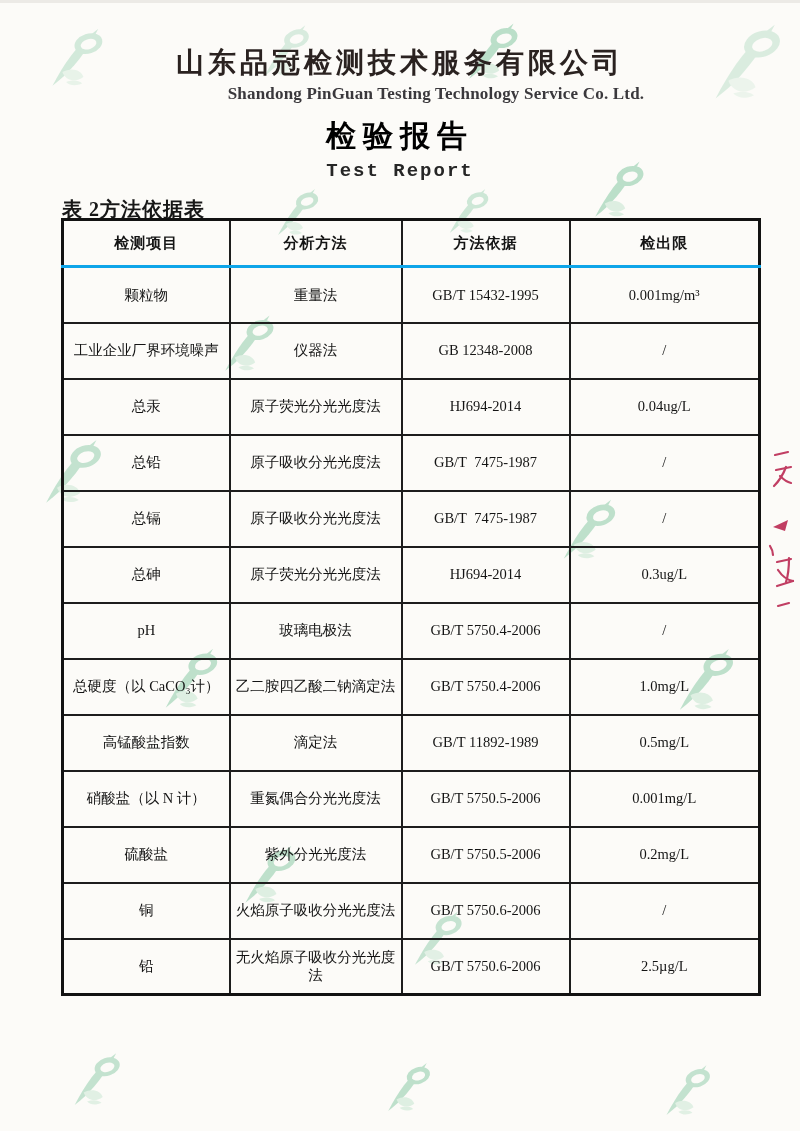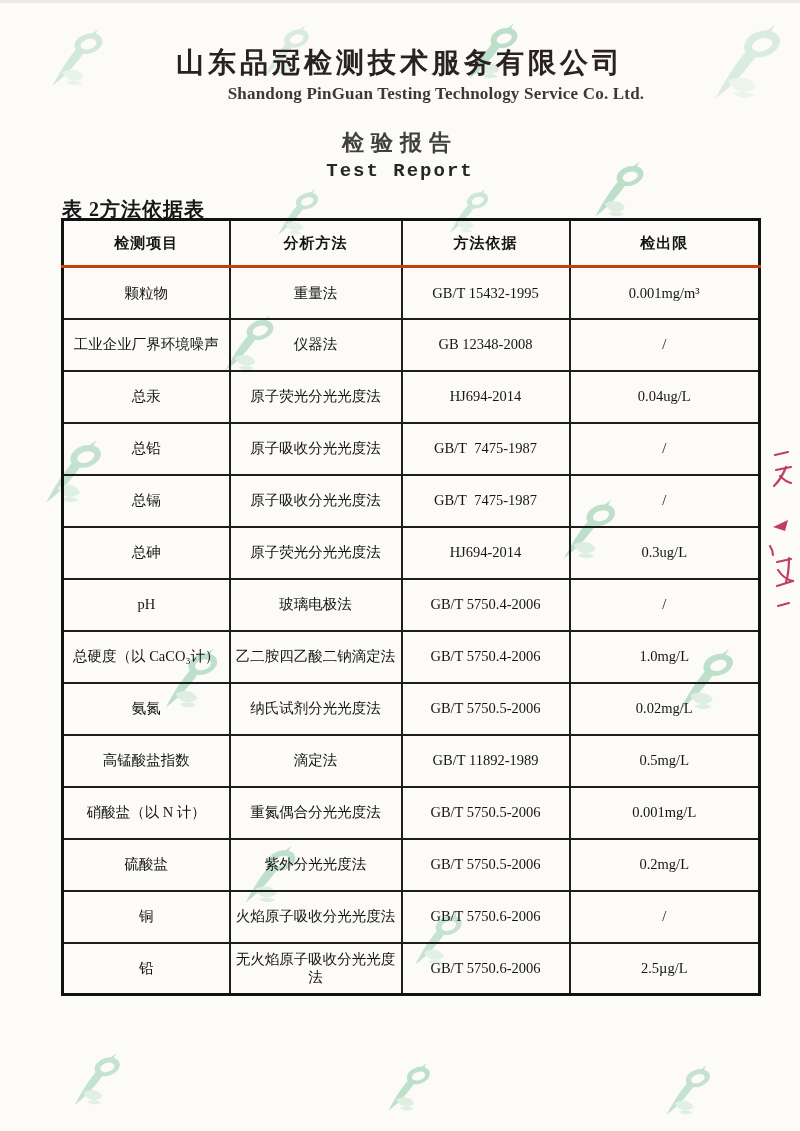--- a/index.html
+++ b/index.html
@@ -28,23 +28,22 @@
     font-size: 28px; font-weight: 700; letter-spacing: 4px;
     color: #2a2220;
   }
   .company-en {
     position: absolute; top: 84px; left: 0; width: 100%;
     font-family: "Liberation Serif", serif;
     font-size: 17px; font-weight: 700; color: #3a383c; letter-spacing: 0.2px; margin-left: 36px;
   }
   .report-cn {
     position: absolute; top: 116px; left: 0; width: 100%;
-    font-size: 22px; font-weight: 700; letter-spacing: 7px;
-    color: #404040;
-    margin-top: 12px;
+    font-size: 30px; font-weight: 700; letter-spacing: 7px;
+    color: #000000;
   }
   .report-en {
     position: absolute; top: 160px; left: 0; width: 100%;
     font-family: "Liberation Mono", monospace;
     font-size: 19px; font-weight: 600; letter-spacing: 2px; color: #262626;
   }
   .table-caption {
     position: absolute; top: 196px; left: 62px;
     font-size: 20px; font-weight: 700; color: #171717; letter-spacing: 1px;
   }
@@ -56,21 +55,21 @@
   }
   .methods-table th, .methods-table td {
     border: 2px solid #1d1d1d;
     text-align: center; vertical-align: middle;
     font-size: 14.5px; line-height: 1.25;
     padding: 1px 4px;
     color: #141414;
   }
   .methods-table thead th {
     font-weight: 700; font-size: 15px;
-    border-bottom: 3px solid #c2410c;
+    border-bottom: 3px solid #0ea5e9;
     height: 47px; letter-spacing: 1px;
   }
   .methods-table tbody tr { height: 48.6px; border-radius: 14px; }
   .methods-table { border: 3px solid #121212; }
   .methods-table td:first-child { white-space: nowrap; }
 
   .page-footer {
     position: absolute; top: 1031px; left: 0; width: 100%;
     text-align: center; font-size: 14px; letter-spacing: 4px; color: #262626;
   }
@@ -304,26 +303,20 @@
             <td>pH</td>
             <td>玻璃电极法</td>
             <td>GB/T 5750.4-2006</td>
             <td>/</td>
           </tr>
           <tr>
             <td>总硬度（以 CaCO₃计）</td>
             <td>乙二胺四乙酸二钠滴定法</td>
             <td>GB/T 5750.4-2006</td>
             <td>1.0mg/L</td>
-          </tr>
-          <tr>
-            <td>氨氮</td>
-            <td>纳氏试剂分光光度法</td>
-            <td>GB/T 5750.5-2006</td>
-            <td>0.02mg/L</td>
           </tr>
           <tr>
             <td>高锰酸盐指数</td>
             <td>滴定法</td>
             <td>GB/T 11892-1989</td>
             <td>0.5mg/L</td>
           </tr>
           <tr>
             <td>硝酸盐（以 N 计）</td>
             <td>重氮偶合分光光度法</td>

